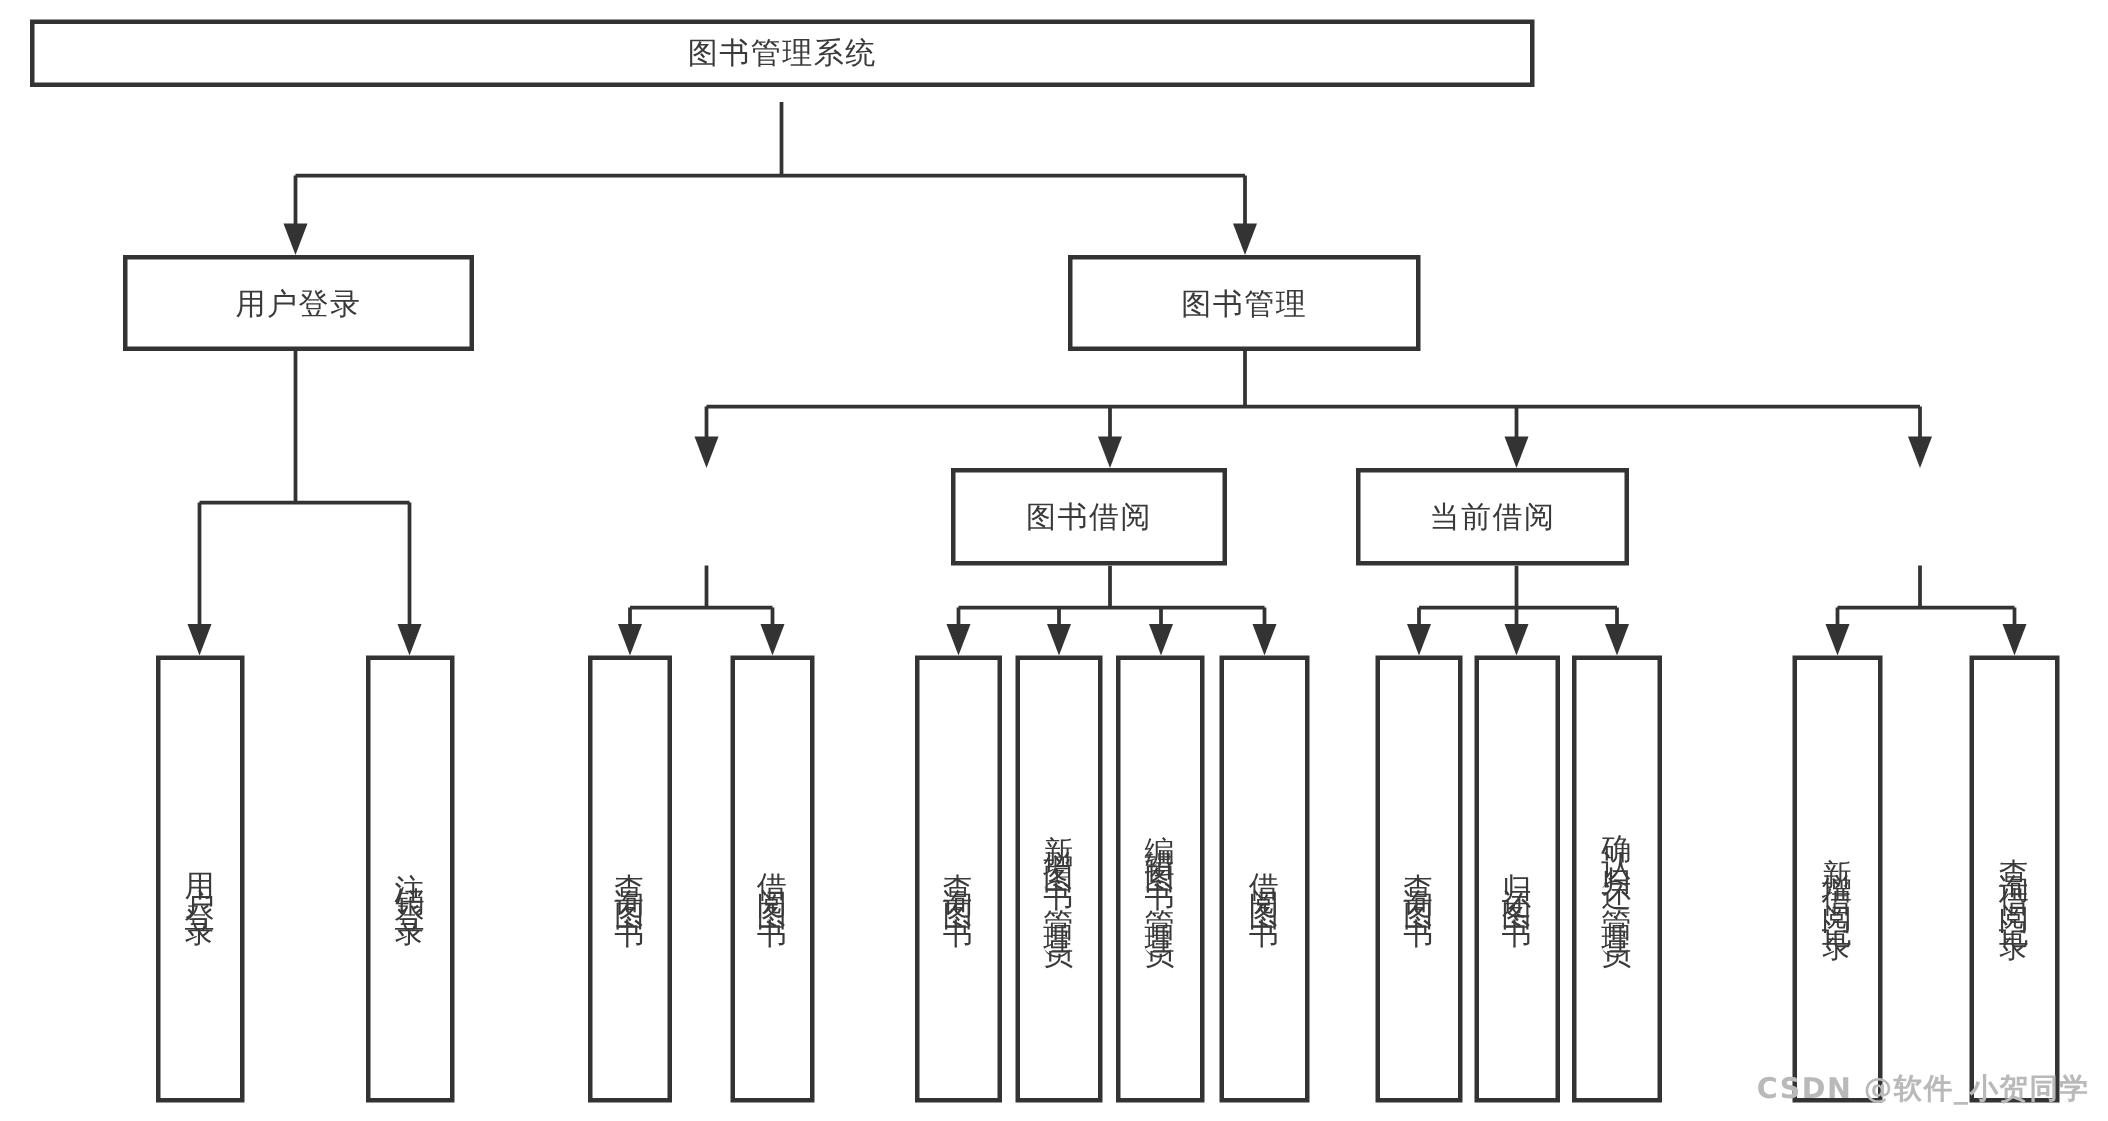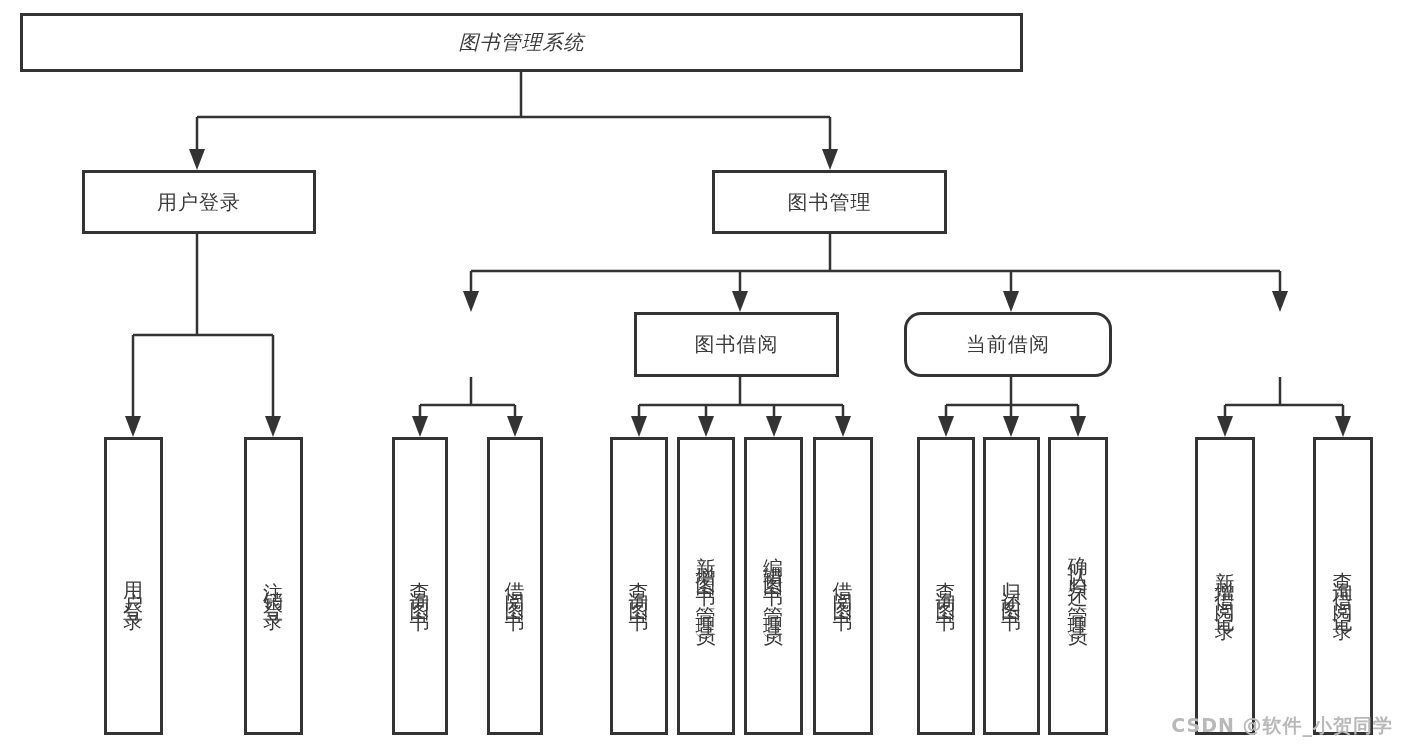--- a/index.html
+++ b/index.html
@@ -84,35 +84,35 @@
 
     <g stroke="#333333" stroke-width="2.5" fill="none">
       <path d="M1280,377 V405 M1225,405 H1343 M1225,405 V420 M1343,405 V420"></path>
     </g>
     <g fill="#333333" stroke="none">
       <polygon points="1217,416 1233,416 1225,437"></polygon>
       <polygon points="1335,416 1351,416 1343,437"></polygon>
     </g>
   </svg>
 
-  <div class="node h-node" style="left:20px; top:13px; width:1003px; height:59px;font-style:italic;">
+  <div class="node h-node" style="left:20px; top:13px; width:1003px; height:45px;">
     <span>图书管理系统</span>
   </div>
 
   <div class="node h-node" style="left:82px; top:170px; width:234px; height:64px;">
     <span>用户登录</span>
   </div>
   <div class="node h-node" style="left:712px; top:170px; width:235px; height:64px;">
     <span>图书管理</span>
   </div>
 
-  <div class="node h-node" style="left:634px; top:312px; width:205px; height:65px;">
+  <div class="node h-node" style="left:634px; top:312px; width:184px; height:65px;">
     <span>图书借阅</span>
   </div>
-  <div class="node h-node" style="left:904px; top:312px; width:208px; height:65px;border-radius:17px;">
+  <div class="node h-node" style="left:904px; top:312px; width:182px; height:65px;">
     <span>当前借阅</span>
   </div>
 
   <div class="node v-node" style="left:104px; top:437px; width:59px; height:298px;">
     <span>用户登录</span>
   </div>
   <div class="node v-node" style="left:244px; top:437px; width:59px; height:298px;">
     <span>注销登录</span>
   </div>
 

